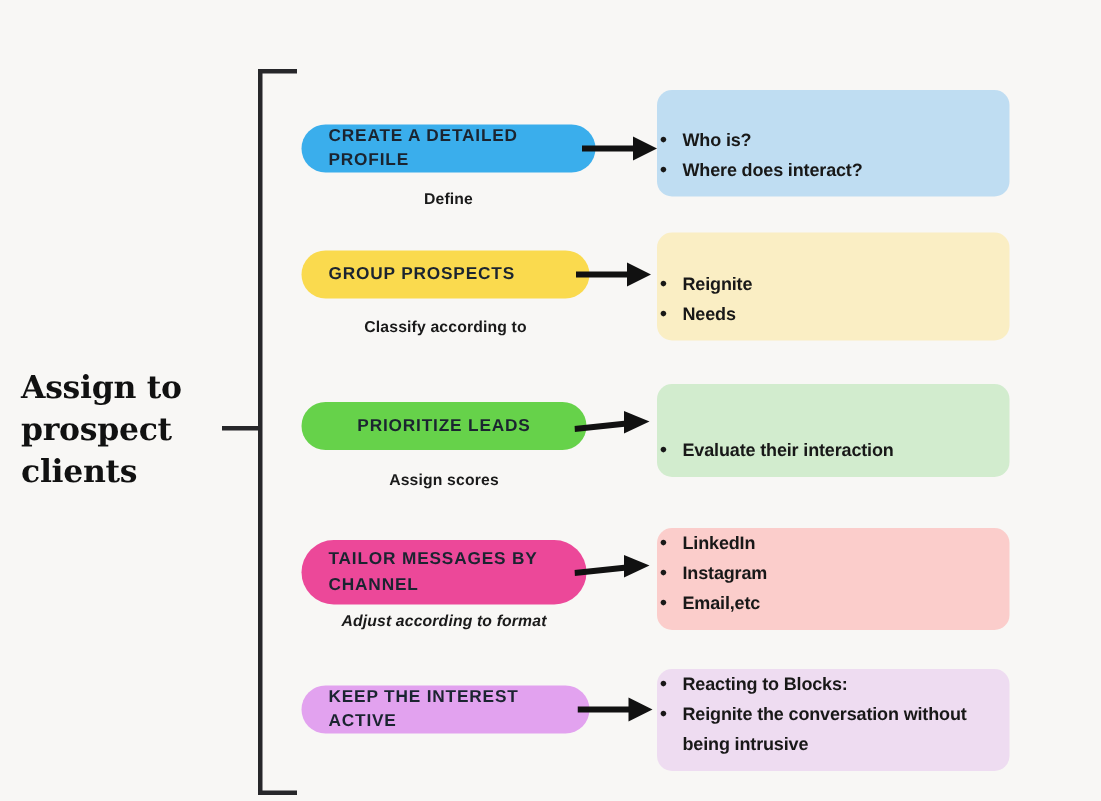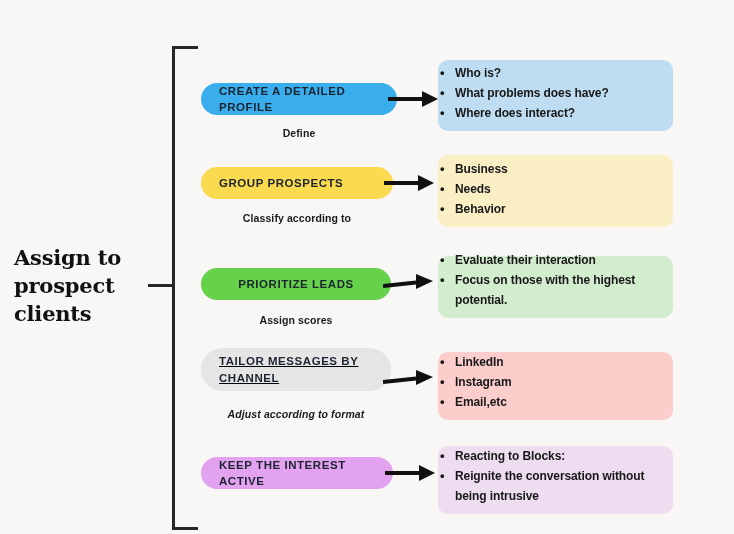--- a/index.html
+++ b/index.html
@@ -153,63 +153,60 @@
       <span class="pill-label">CREATE A DETAILED PROFILE</span>
     </div>
     <div class="caption" style="left:201px; top:127px; width:196px;">Define</div>
     <svg class="arrow" style="left:388px; top:88px;" width="52" height="22" viewBox="0 0 52 22">
       <line x1="0" y1="11" x2="38" y2="11" stroke="#111111" stroke-width="4"></line>
       <polygon points="34,3 50,11 34,19" fill="#111111"></polygon>
     </svg>
     <div class="box" style="top:60px; height:71px; background:#bfddf2;">
       <ul>
         <li>Who is?</li>
-        <li>What problems does have?</li>
         <li>Where does interact?</li>
       </ul>
     </div>
   </div>
 
   <div class="row">
     <div class="pill" style="left:201px; top:167px; width:192px; height:32px; background:#fada4e;">
       <span class="pill-label">GROUP PROSPECTS</span>
     </div>
     <div class="caption" style="left:201px; top:212px; width:192px;">Classify according to</div>
     <svg class="arrow" style="left:384px; top:172px;" width="52" height="22" viewBox="0 0 52 22">
       <line x1="0" y1="11" x2="38" y2="11" stroke="#111111" stroke-width="4"></line>
       <polygon points="34,3 50,11 34,19" fill="#111111"></polygon>
     </svg>
     <div class="box" style="top:155px; height:72px; background:#faeec4;">
       <ul>
-        <li>Business</li>
+        <li>Reignite</li>
         <li>Needs</li>
-        <li>Behavior</li>
       </ul>
     </div>
   </div>
 
   <div class="row">
     <div class="pill" style="left:201px; top:268px; width:190px; height:32px; background:#66d24a; justify-content:center;">
       <span class="pill-label">PRIORITIZE LEADS</span>
     </div>
     <div class="caption" style="left:201px; top:314px; width:190px;">Assign scores</div>
     <svg class="arrow" style="left:383px; top:273px;" width="52" height="22" viewBox="0 0 52 22">
       <line x1="0" y1="13" x2="38" y2="9" stroke="#111111" stroke-width="4"></line>
       <polygon points="33,1 50,8 33,16" fill="#111111"></polygon>
     </svg>
     <div class="box" style="top:256px; height:62px; background:#d2ecce;">
       <ul>
         <li>Evaluate their interaction</li>
-        <li>Focus on those with the highest potential.</li>
-      </ul>
-    </div>
-  </div>
-
-  <div class="row">
-    <div class="pill" style="left:201px; top:348px; width:190px; height:43px; background:#e5e5e5;text-decoration:underline;">
+      </ul>
+    </div>
+  </div>
+
+  <div class="row">
+    <div class="pill" style="left:201px; top:360px; width:190px; height:43px; background:#ec4899;">
       <span class="pill-label">TAILOR MESSAGES BY
 CHANNEL</span>
     </div>
     <div class="caption" style="left:201px; top:408px; width:190px;font-style:italic;">Adjust according to format</div>
     <svg class="arrow" style="left:383px; top:369px;" width="52" height="22" viewBox="0 0 52 22">
       <line x1="0" y1="13" x2="38" y2="9" stroke="#111111" stroke-width="4"></line>
       <polygon points="33,1 50,8 33,16" fill="#111111"></polygon>
     </svg>
     <div class="box" style="top:352px; height:68px; background:#fbcdcb;">
       <ul>

